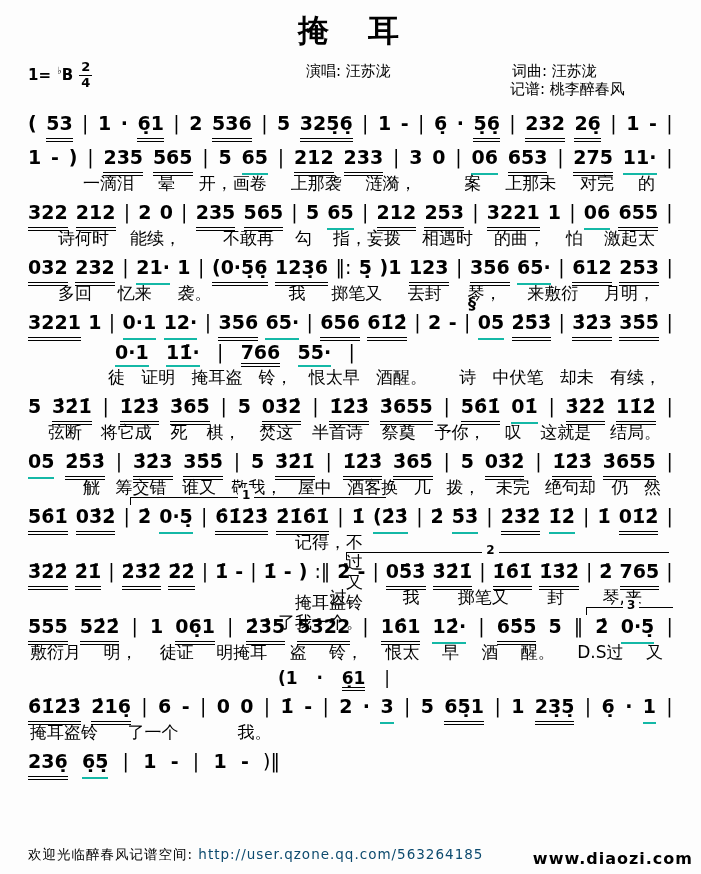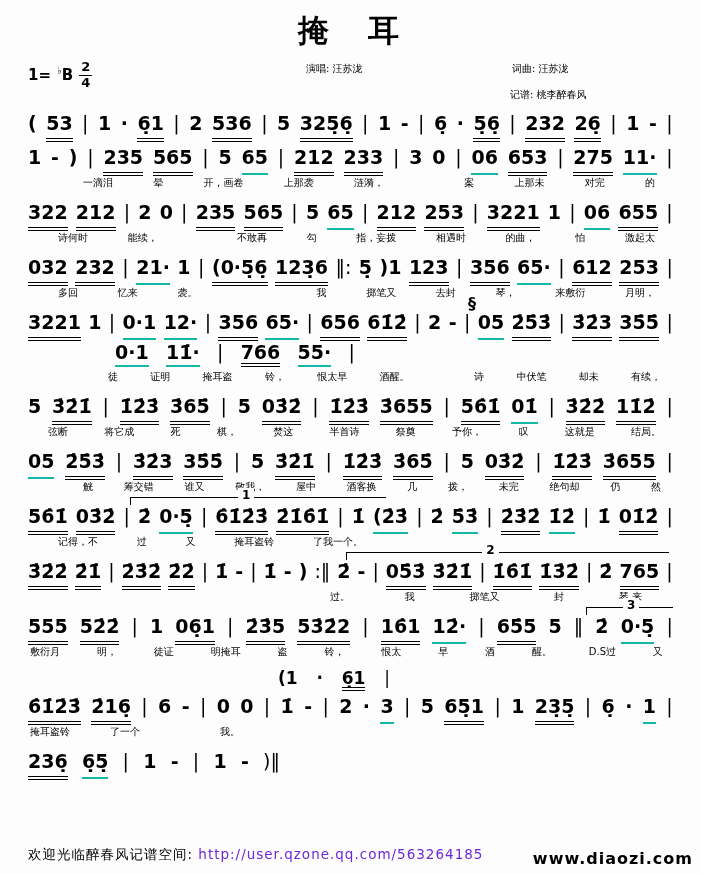--- a/index.html
+++ b/index.html
@@ -8,57 +8,57 @@
     position:relative;overflow:hidden;
     font-family:"DejaVu Sans",sans-serif;
   }
   
   .header{position:relative;height:106px;}
   .title{text-align:center;font-size:31px;font-weight:bold;padding-top:10px;letter-spacing:4px;}
   .keysig{position:absolute;left:28px;top:60px;font-size:15px;font-weight:bold;display:flex;align-items:center;gap:6px;}
   .keysig sup{font-size:10px;}
   .meter{display:inline-flex;flex-direction:column;text-align:center;line-height:1.05;font-size:13px;font-weight:bold;}
   .meter .num{border-bottom:1.5px solid #000;padding:0 2px 1px;}
-  .credit{position:absolute;font-size:10px;}
+  .credit{position:absolute;font-size:15px;}
   .credit.singer{left:306px;top:62px;}
   .credit.composer{left:512px;top:62px;}
-  .credit.transcriber{left:510px;top:88px;}
+  .credit.transcriber{left:510px;top:80px;}
   
   .score{padding:2px 28px 0 28px;}
   .line{position:relative;margin-bottom:3px;}
   .music{display:flex;justify-content:space-between;align-items:baseline;
          font-size:19px;font-weight:bold;height:31px;line-height:30px;}
   .music span{white-space:pre;}
   .u1{border-bottom:2px solid #14b8a6;padding-bottom:1px;}
   .u2{border-bottom:4px double #000;padding-bottom:0;}
   .bar{font-weight:normal;}
-  .lyrics{display:flex;justify-content:space-between;font-size:10px;height:21px;line-height:20px;
+  .lyrics{display:flex;justify-content:space-between;font-size:17px;height:21px;line-height:20px;
           padding:0 18px 0 30px;box-sizing:border-box;text-align:right;}
   .subline{display:flex;justify-content:space-between;font-size:19px;font-weight:bold;
            height:29px;line-height:28px;margin-left:87px;width:240px;}
   .preline{display:flex;justify-content:space-between;font-size:17px;font-weight:bold;
            height:25px;line-height:24px;margin-left:250px;width:112px;}
   .volta{position:absolute;top:-4px;height:7px;border-top:1.5px solid #000;border-left:1.5px solid #000;}
   .volta .vlabel{position:absolute;left:42%;top:-10px;background:#fdfdfd;padding:0 4px;font-size:12px;font-weight:bold;line-height:14px;}
   .segno{position:absolute;top:-13px;left:440px;font-size:16px;font-weight:bold;}
   .l8 .volta{left:102px;width:255px;}
   .l9 .volta{left:318px;width:322px;}
   .l10 .volta{left:558px;width:86px;}
   .l2 .lyrics{padding-left:55px;}
   .l5 .lyrics{padding-left:80px;padding-right:12px;}
   .l6 .lyrics{padding-left:20px;padding-right:12px;}
   .l7 .lyrics{padding-left:55px;padding-right:12px;}
-  .l8 .lyrics{width:305px;padding:0;margin-left:30px;}
+  .l8 .lyrics{width:305px;padding:0;margin-left:30px;flex-direction:column;}
   .l9 .lyrics{width:312px;padding:0;margin-left:302px;}
   .l10 .lyrics{padding-left:2px;padding-right:10px;}
   .l11 .lyrics{width:330px;padding:0;margin-left:2px;}
   .l12 .music{width:252px;justify-content:space-between;}
   
   .footer{position:absolute;left:28px;bottom:10px;font-size:13.5px;letter-spacing:1px;}
-  .footer a{color:#6d28d9;text-decoration:none;margin-top:20px;}
+  .footer a{color:#0c4a6e;text-decoration:none;margin-top:20px;}
   .sitelogo{position:absolute;right:8px;bottom:6px;text-align:center;line-height:1.05;}
   .sitelogo .site-name{font-size:37px;font-weight:bold;letter-spacing:8px;}
   .sitelogo .site-url{font-size:16px;font-weight:bold;letter-spacing:1px;}
 </style>
 </head>
 <body>
 
 <div class="page">
 
   <div class="header">

